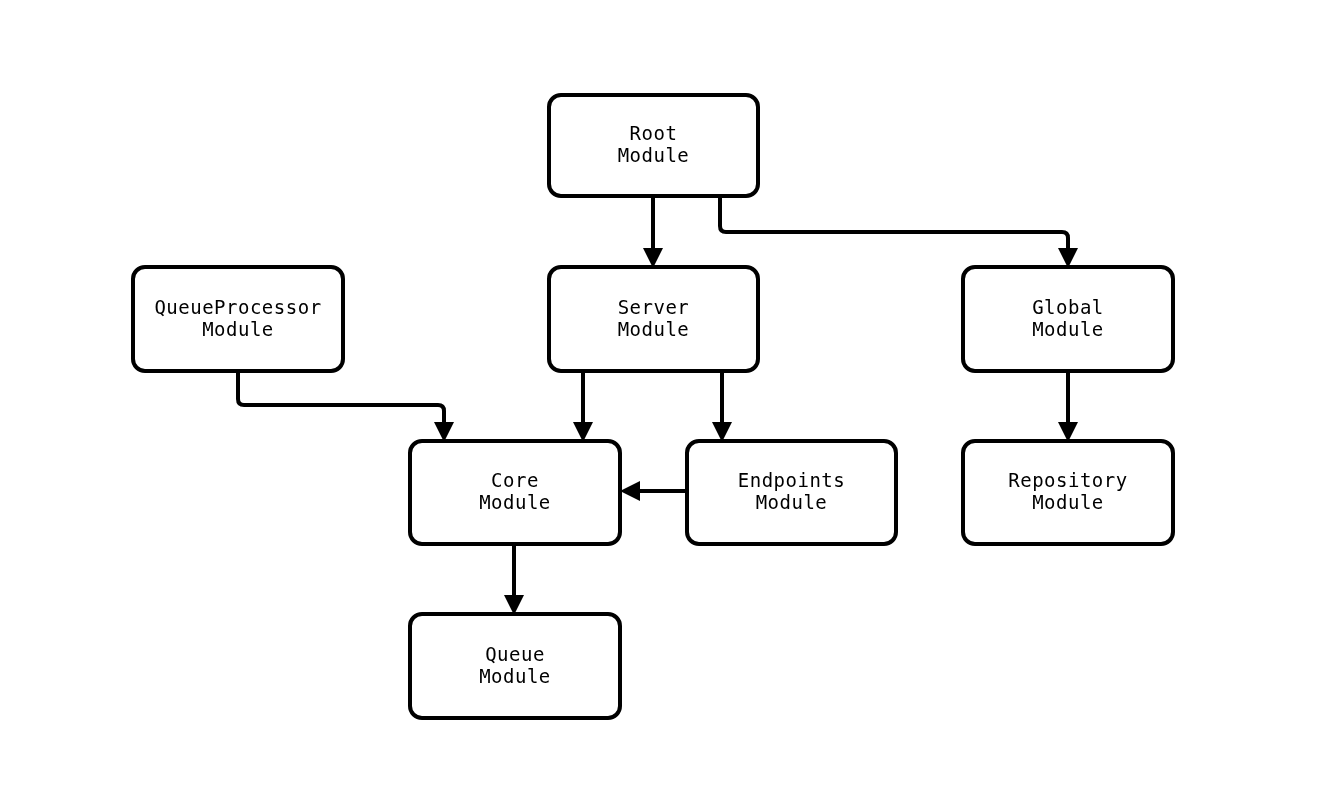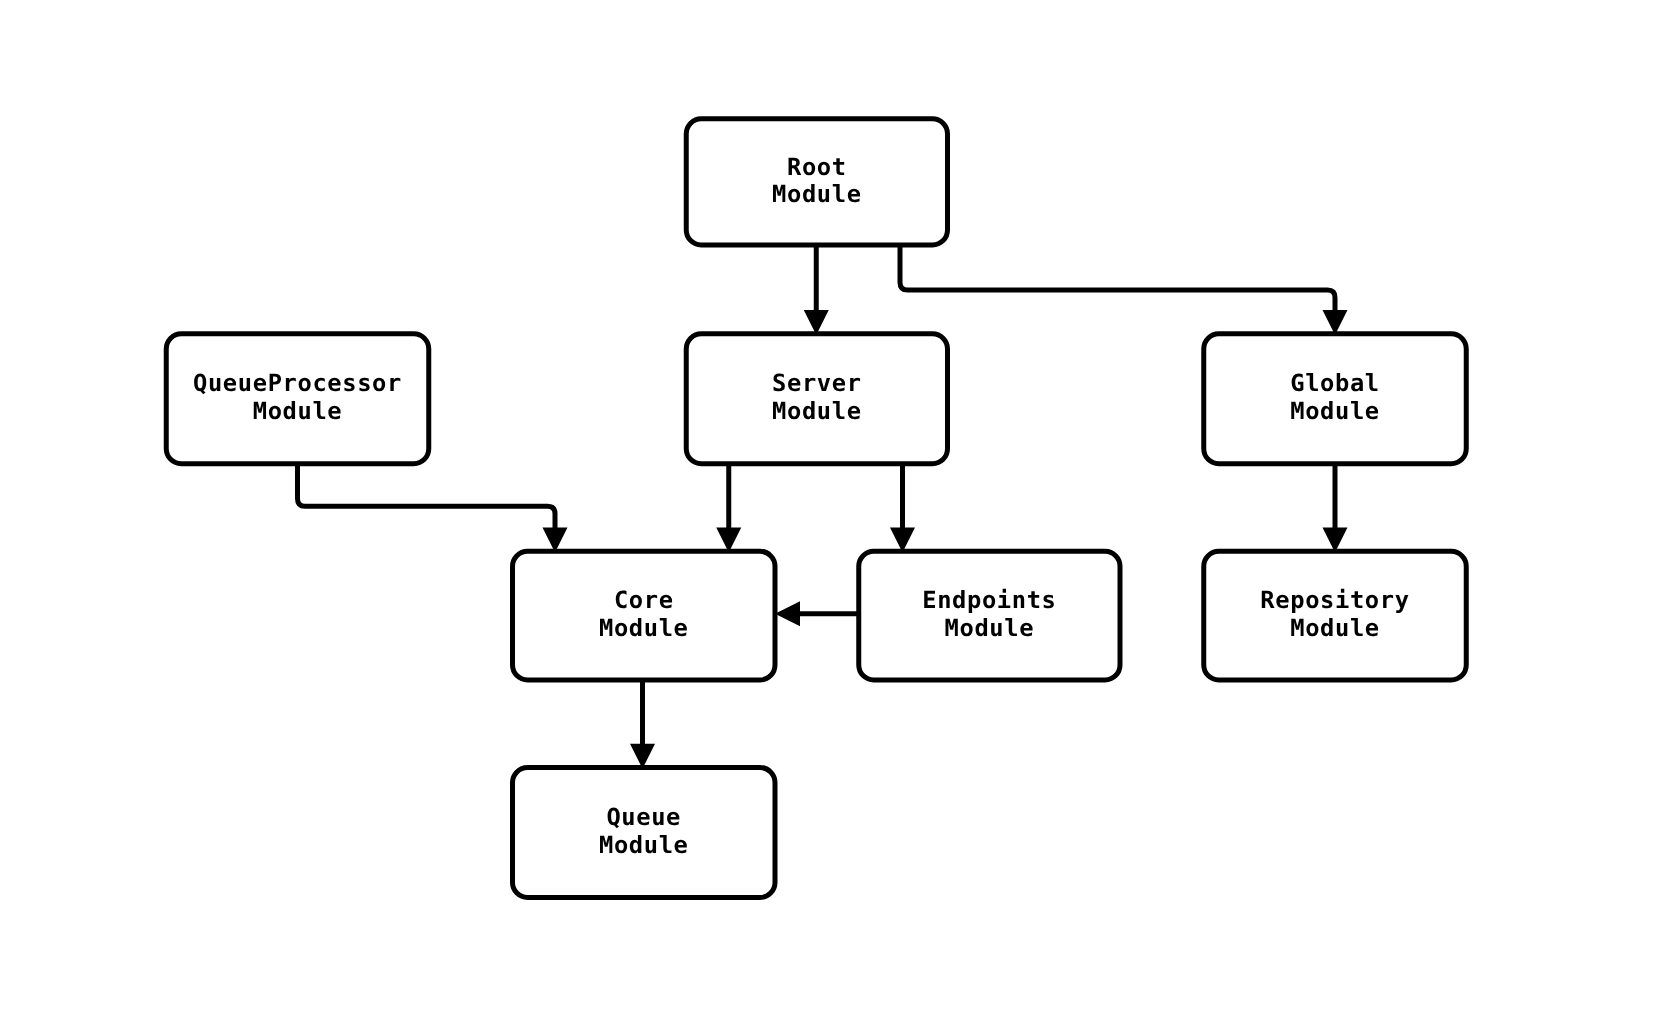--- a/index.html
+++ b/index.html
@@ -11,21 +11,20 @@
     width: 1337px;
     height: 809px;
     overflow: hidden;
     font-family: "DejaVu Sans Mono", "Liberation Mono", monospace;
   }
   #diagram-root {
     position: relative;
     width: 1337px;
     height: 809px;
     background: #ffffff;
-    font-weight: bold;
   }
   svg#graph {
     display: block;
     width: 1337px;
     height: 809px;
   }
   .node-box {
     fill: #ffffff;
     stroke: #000000;
     stroke-width: 4;

